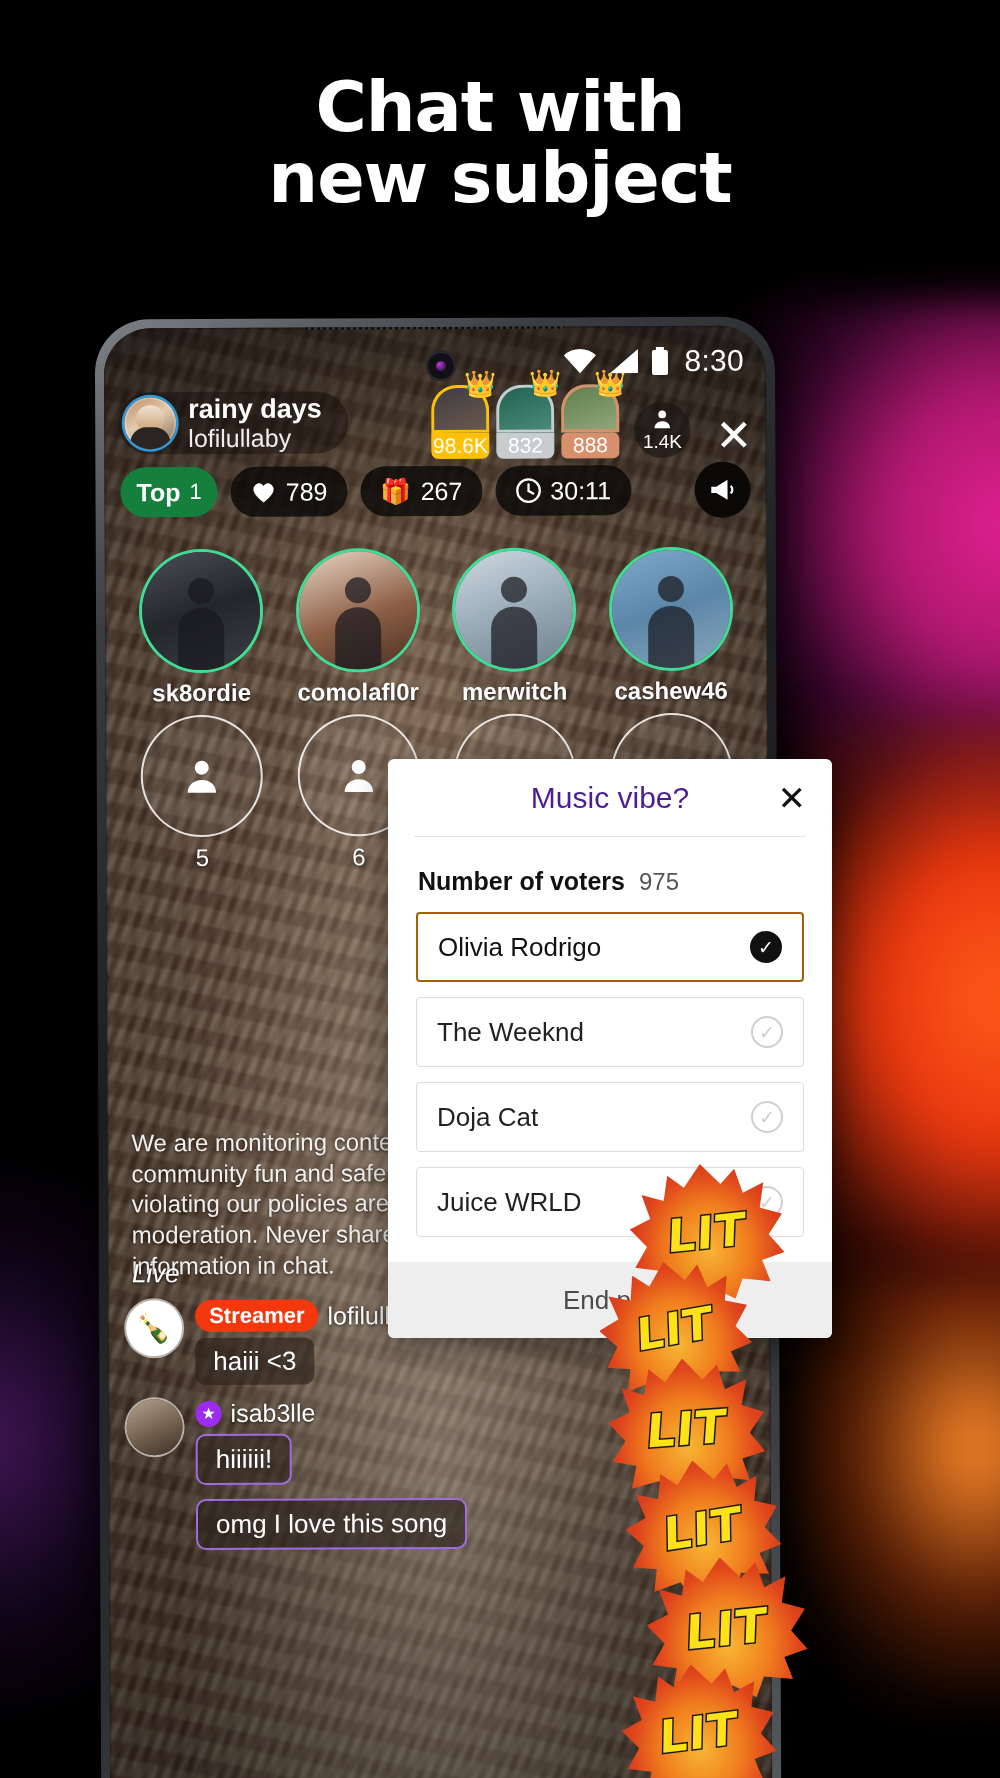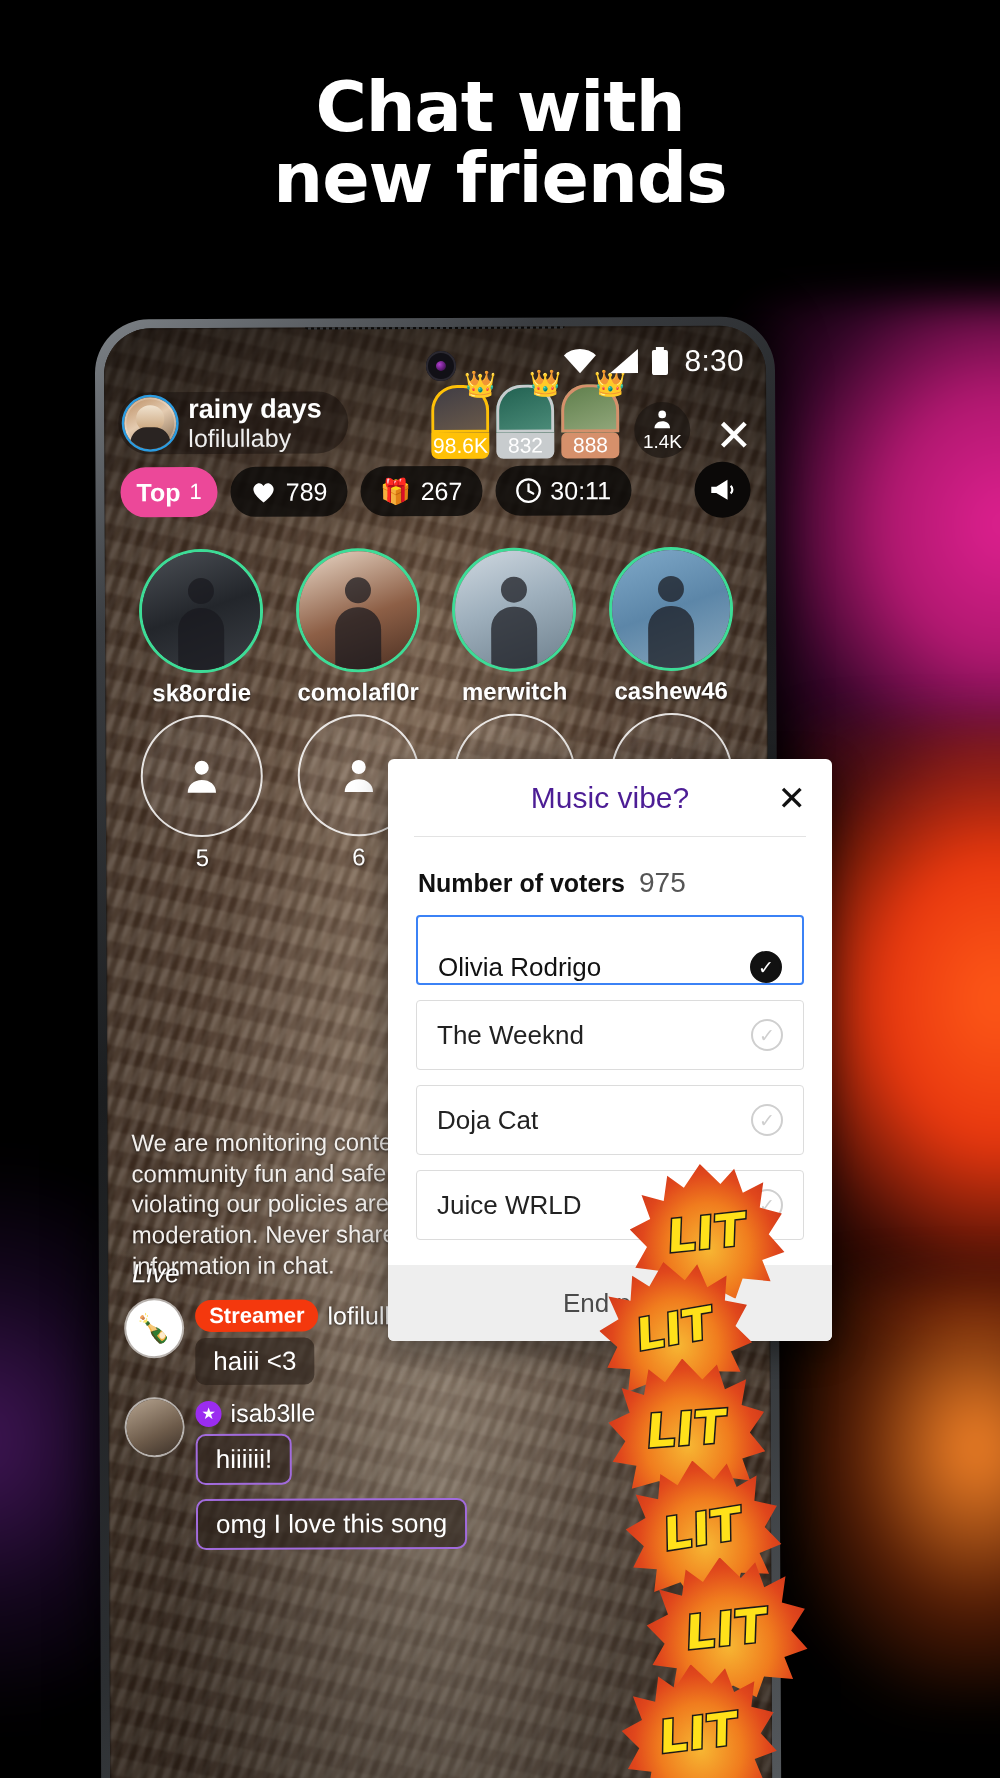--- a/index.html
+++ b/index.html
@@ -179,21 +179,21 @@
   .chips{
     position:absolute; top:136px; left:16px; right:16px; z-index:30;
     display:flex; align-items:center; gap:13px;
   }
   .chip{
     display:flex; align-items:center; gap:9px;
     background:rgba(10,8,7,.82); color:#fff;
     border-radius:28px; padding:0 20px; height:50px;
     font-size:25px; font-weight:500;
   }
-  .chip-top{ background:#ec4899; padding:11px 16px; font-weight:700; font-size:25px; }
+  .chip-top{ background:#15803d; padding:11px 16px; font-weight:700; font-size:25px; }
   .chip-top .rank{ font-weight:400; font-size:22px; }
   .megaphone{
     margin-left:auto; width:56px; height:56px; border-radius:50%;
     background:#0b0908; display:flex; align-items:center; justify-content:center;
   }
 
   
   .guests{
     position:absolute; top:224px; left:18px; right:18px; z-index:25;
     display:grid; grid-template-columns:repeat(4,1fr); row-gap:10px;
@@ -283,28 +283,28 @@
   .poll-title{ font-size:30px; color:#4c1d95; }
   .poll-close{
     position:absolute; right:0; top:50%; transform:translateY(-50%);
     font-size:34px; color:#111; line-height:1; cursor:pointer; font-weight:300;
   }
   .poll-voters{
     display:flex; align-items:baseline; gap:14px;
     padding:30px 30px 16px 30px;
   }
   .pv-label{ font-size:25px; color:#111; font-weight:700; }
-  .pv-count{ font-size:28px; color:#555; }
+  .pv-count{ font-size:24px; color:#555; }
   .options{ padding:0 28px 10px 28px; }
   .opt{
     display:flex; align-items:center; justify-content:space-between;
     border:1px solid #dcdcdc; border-radius:4px;
     height:70px; padding:0 20px; margin-bottom:15px; background:#fff;
   }
-  .opt.selected{ border:2px solid #3b82f6;align-items:flex-end; }
+  .opt.selected{ border:2px solid #a16207; }
   .opt-label{ font-size:26px; color:#222; }
   .opt.selected .opt-label{ color:#111; }
   .radio{
     width:32px; height:32px; border-radius:50%;
     border:2px solid #cfcfcf; color:#cfcfcf;
     display:flex; align-items:center; justify-content:center; font-size:19px;
   }
   .radio.on{ background:#111; border-color:#111; color:#fff; }
   .poll-footer{
     background:#eeeeee; height:76px;
@@ -342,21 +342,21 @@
 
 <div class="bg-glow">
   <div class="glow-a"></div>
   <div class="glow-b"></div>
   <div class="glow-c"></div>
   <div class="glow-d"></div>
 </div>
 
 <div class="headline">
   <span>Chat with</span>
-  <span class="l2">new friends</span>
+  <span class="l2">new subject</span>
 </div>
 
 <div class="phone">
   <div class="phone-inner">
 
     <div class="stream-bg"></div>
     <div class="vignette"></div>
     <div class="earpiece"></div>
     <div class="camera"></div>
 

